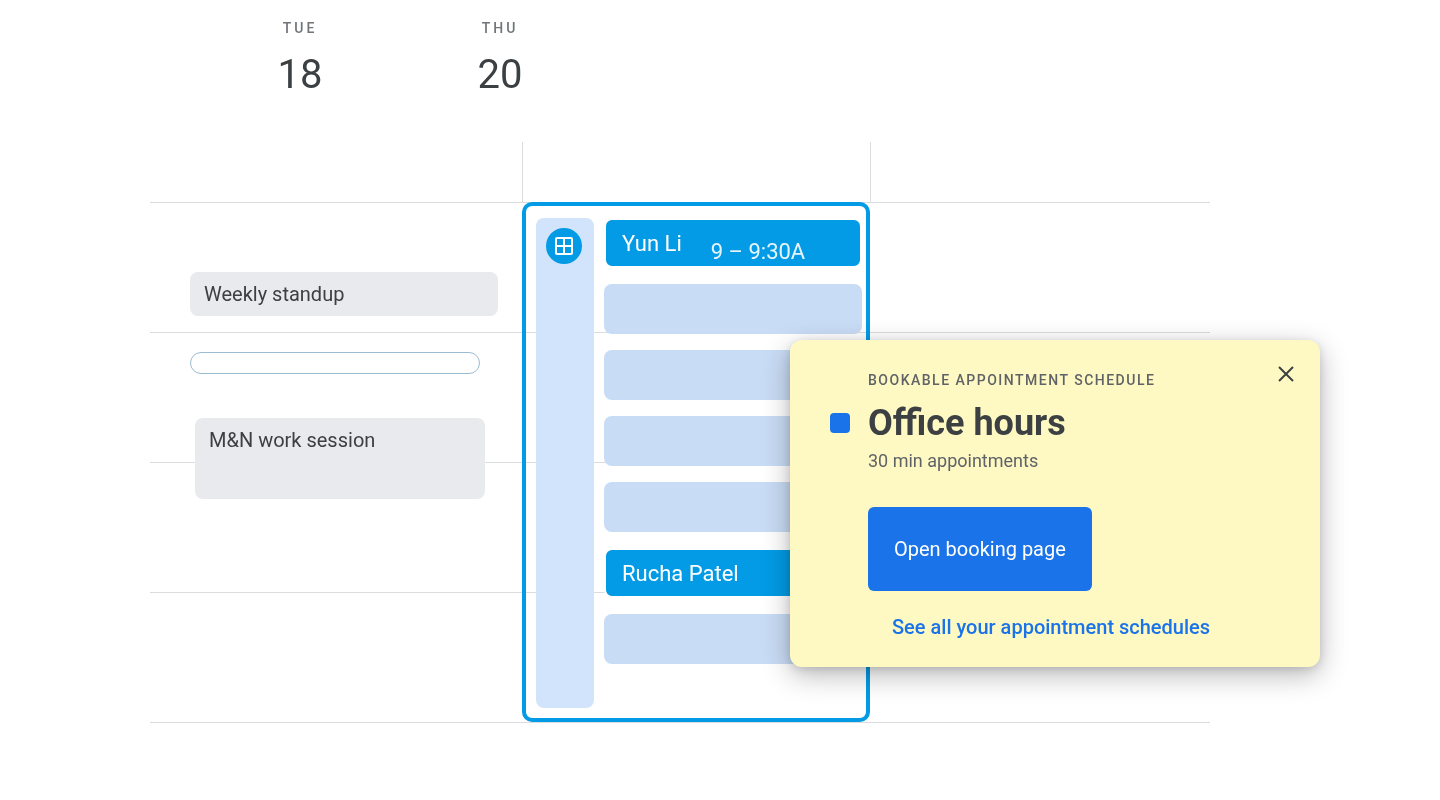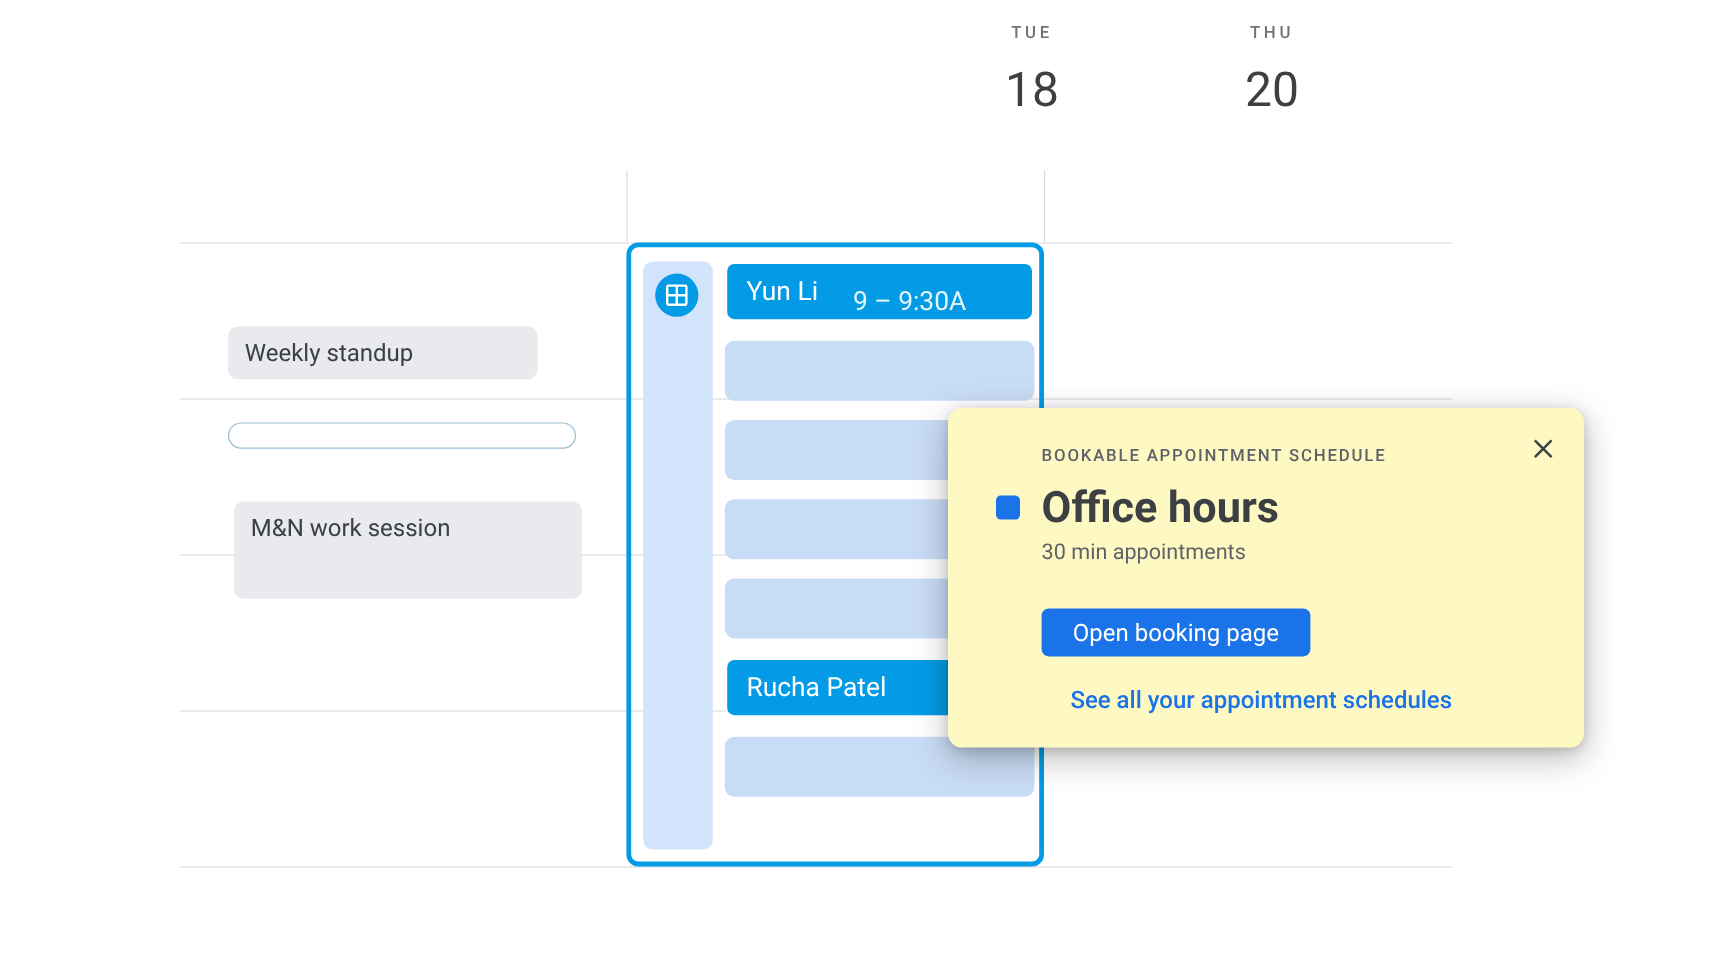--- a/index.html
+++ b/index.html
@@ -12,21 +12,21 @@
       overflow: hidden;
     }
     .calendar-container {
       position: absolute;
       left: 150px;
       top: 20px;
       width: 1060px;
     }
     .day-headers {
       display: flex;
-      justify-content: flex-end;
+      justify-content: flex-start;
       padding: 0 50px;
       margin-bottom: 40px;
     }
     .day-header {
       display: flex;
       flex-direction: column;
       align-items: center;
       width: 200px;
     }
     .day-name {
@@ -138,21 +138,21 @@
     }
     .popover-title-row { display: flex; align-items: center; gap: 18px; margin-bottom: 6px; }
     .color-chip { width: 20px; height: 20px; background: #1a73e8; border-radius: 4px; flex-shrink: 0; margin-left: 4px; }
     .popover-title { font-size: 36px; color: #3c4043; font-weight: 700; }
     .popover-sub { font-size: 18px; color: #5f6368; margin-left: 42px; margin-bottom: 36px; }
     .popover-btn {
       display: inline-block;
       background: #1a73e8;
       color: #fff;
       font-size: 20px;
-      padding: 8px 26px;
+      padding: 30px 26px;
       border-radius: 6px;
       border: none;
       cursor: pointer;
       margin-left: 42px;
       margin-bottom: 24px;
       font-family: inherit;
     }
     .popover-link {
       display: block;
       color: #1a73e8;
@@ -183,21 +183,21 @@
 
     <div class="grid-line" style="top:60px"></div>
     <div class="grid-line" style="top:190px"></div>
     <div class="grid-line" style="top:320px"></div>
     <div class="grid-line" style="top:450px"></div>
     <div class="grid-line" style="top:580px"></div>
 
     <div class="col-divider" style="left:372px; top:0; height:60px"></div>
     <div class="col-divider" style="left:720px; top:0; height:60px"></div>
 
-    <div class="event" style="left:40px; top:130px; width:258px;">
+    <div class="event" style="left:40px; top:130px; width:308px;">
       <span>Weekly standup</span>
     </div>
     <div class="event-outline" style="left:40px; top:210px; width:290px; height:22px;"></div>
     <div class="event" style="left:45px; top:276px; width:290px; height:81px;">
       <span>M&amp;N work session</span>
     </div>
 
     <div class="wed-frame" style="left:372px; top:60px; width:348px; height:520px;"></div>
     <div class="slot-track" style="left:386px; top:76px; width:58px; height:490px;"></div>
     <div class="grid-icon-badge" style="left:396px; top:86px;">

